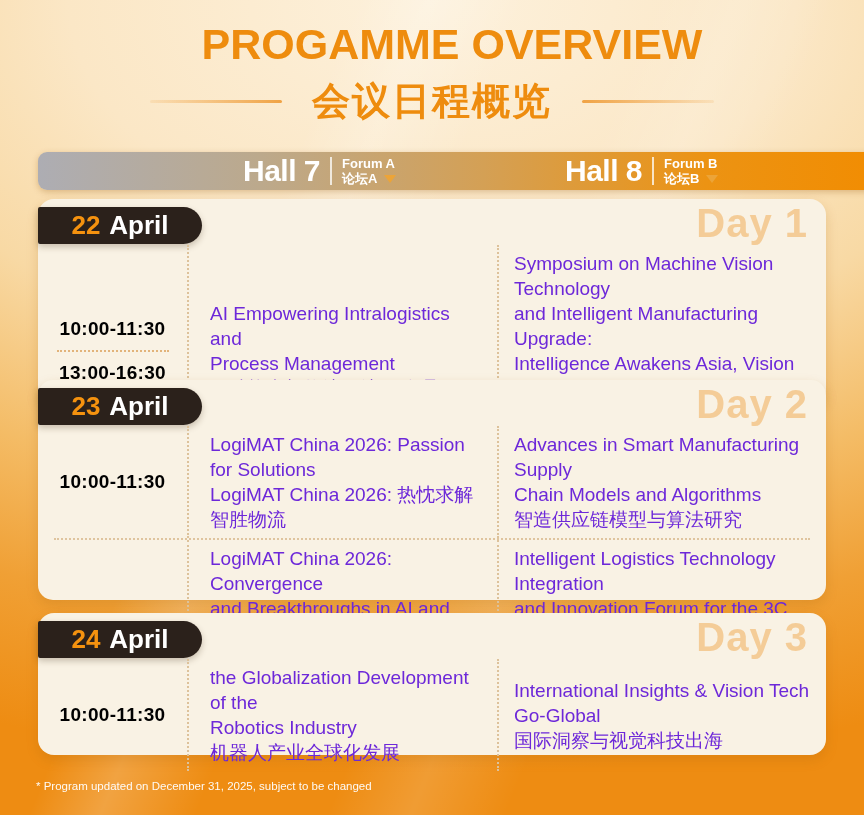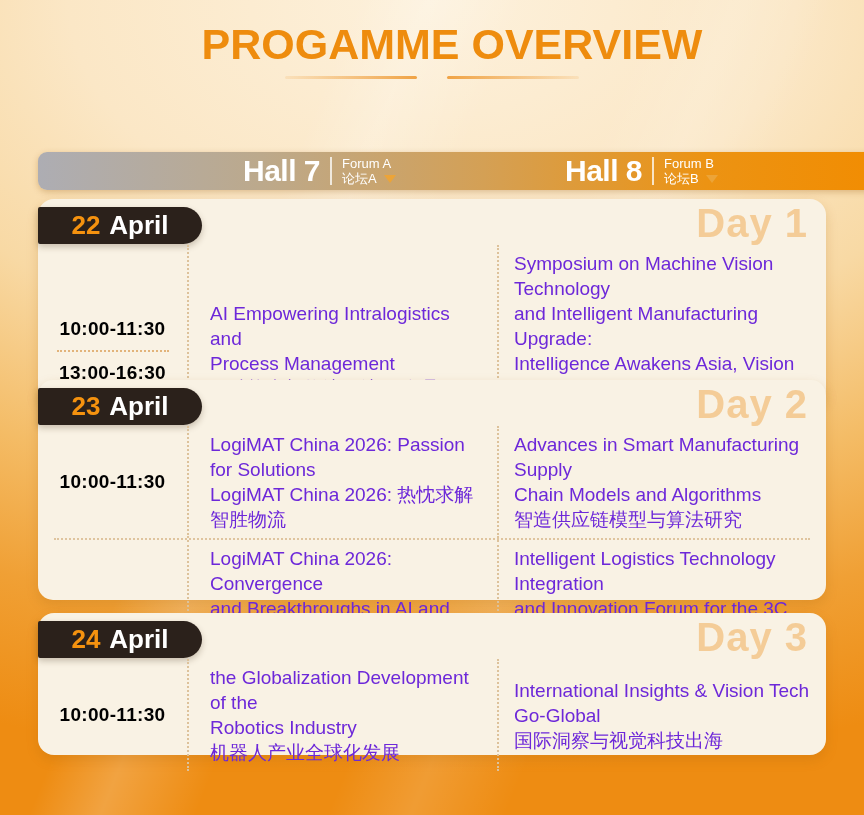--- a/index.html
+++ b/index.html
@@ -36,21 +36,21 @@
   .hall-bar{
     position:absolute;left:38px;top:152px;width:856px;height:38px;border-radius:9px;
     background:linear-gradient(90deg,#ADADB3 0%,#BCA98C 26%,#D4A055 52%,#EC9313 78%,#F28C00 100%);
     box-shadow:0 2px 6px rgba(150,85,10,.30);
   }
   .hall-group{position:absolute;top:0;height:100%;display:flex;align-items:center;gap:10px;color:#fff;cursor:pointer;}
   .hall-group.g1{left:205px;}
   .hall-group.g2{left:527px;}
   .hall-name{font-size:30px;font-weight:800;letter-spacing:-.5px;}
   .hall-vline{width:2px;height:28px;background:rgba(255,255,255,.75);}
-  .forum{font-size:13px;font-weight:400;line-height:1.18;}
+  .forum{font-size:13px;font-weight:700;line-height:1.18;}
   .forum-cn-row{display:flex;align-items:center;gap:7px;}
   .tri{width:0;height:0;border-left:6px solid transparent;border-right:6px solid transparent;border-top:8px solid #ECA438;}
 
   
   .card{
     position:absolute;left:38px;width:788px;background:#F9F2E4;border-radius:16px;
     box-shadow:0 5px 12px rgba(170,100,15,.22);
   }
   #card1{top:199px;height:207px;}
   #card2{top:380px;height:220px;border-radius:15px;}
@@ -83,20 +83,21 @@
   .footnote{position:absolute;left:36px;top:777px;font-size:11.5px;line-height:1.6;}
   .fn-en{color:rgba(255,255,255,.95);}
   .fn-cn{color:rgba(255,255,255,.78);}
 </style>
 </head>
 <body>
 
 <div class="title">PROGAMME OVERVIEW</div>
 <div class="subtitle-row">
   <div class="subline l"></div>
+  <div class="subtitle">会议日程概览</div>
   <div class="subline r"></div>
 </div>
 
 <div class="hall-bar">
   <div class="hall-group g1">
     <span class="hall-name">Hall 7</span>
     <span class="hall-vline"></span>
     <span class="forum">
       <span>Forum A</span><br>
       <span class="forum-cn-row">
@@ -190,13 +191,14 @@
       <div class="cell h7">the Globalization Development of the
 Robotics Industry
 机器人产业全球化发展</div>
       <div class="cell h8">International Insights &amp; Vision Tech Go-Global
 国际洞察与视觉科技出海</div>
     </div>
   </div>
 </section>
 
 <div class="footnote">
+  <div class="fn-en">* Program updated on December 31, 2025, subject to be changed</div>
 </div>
 
 </body></html>

